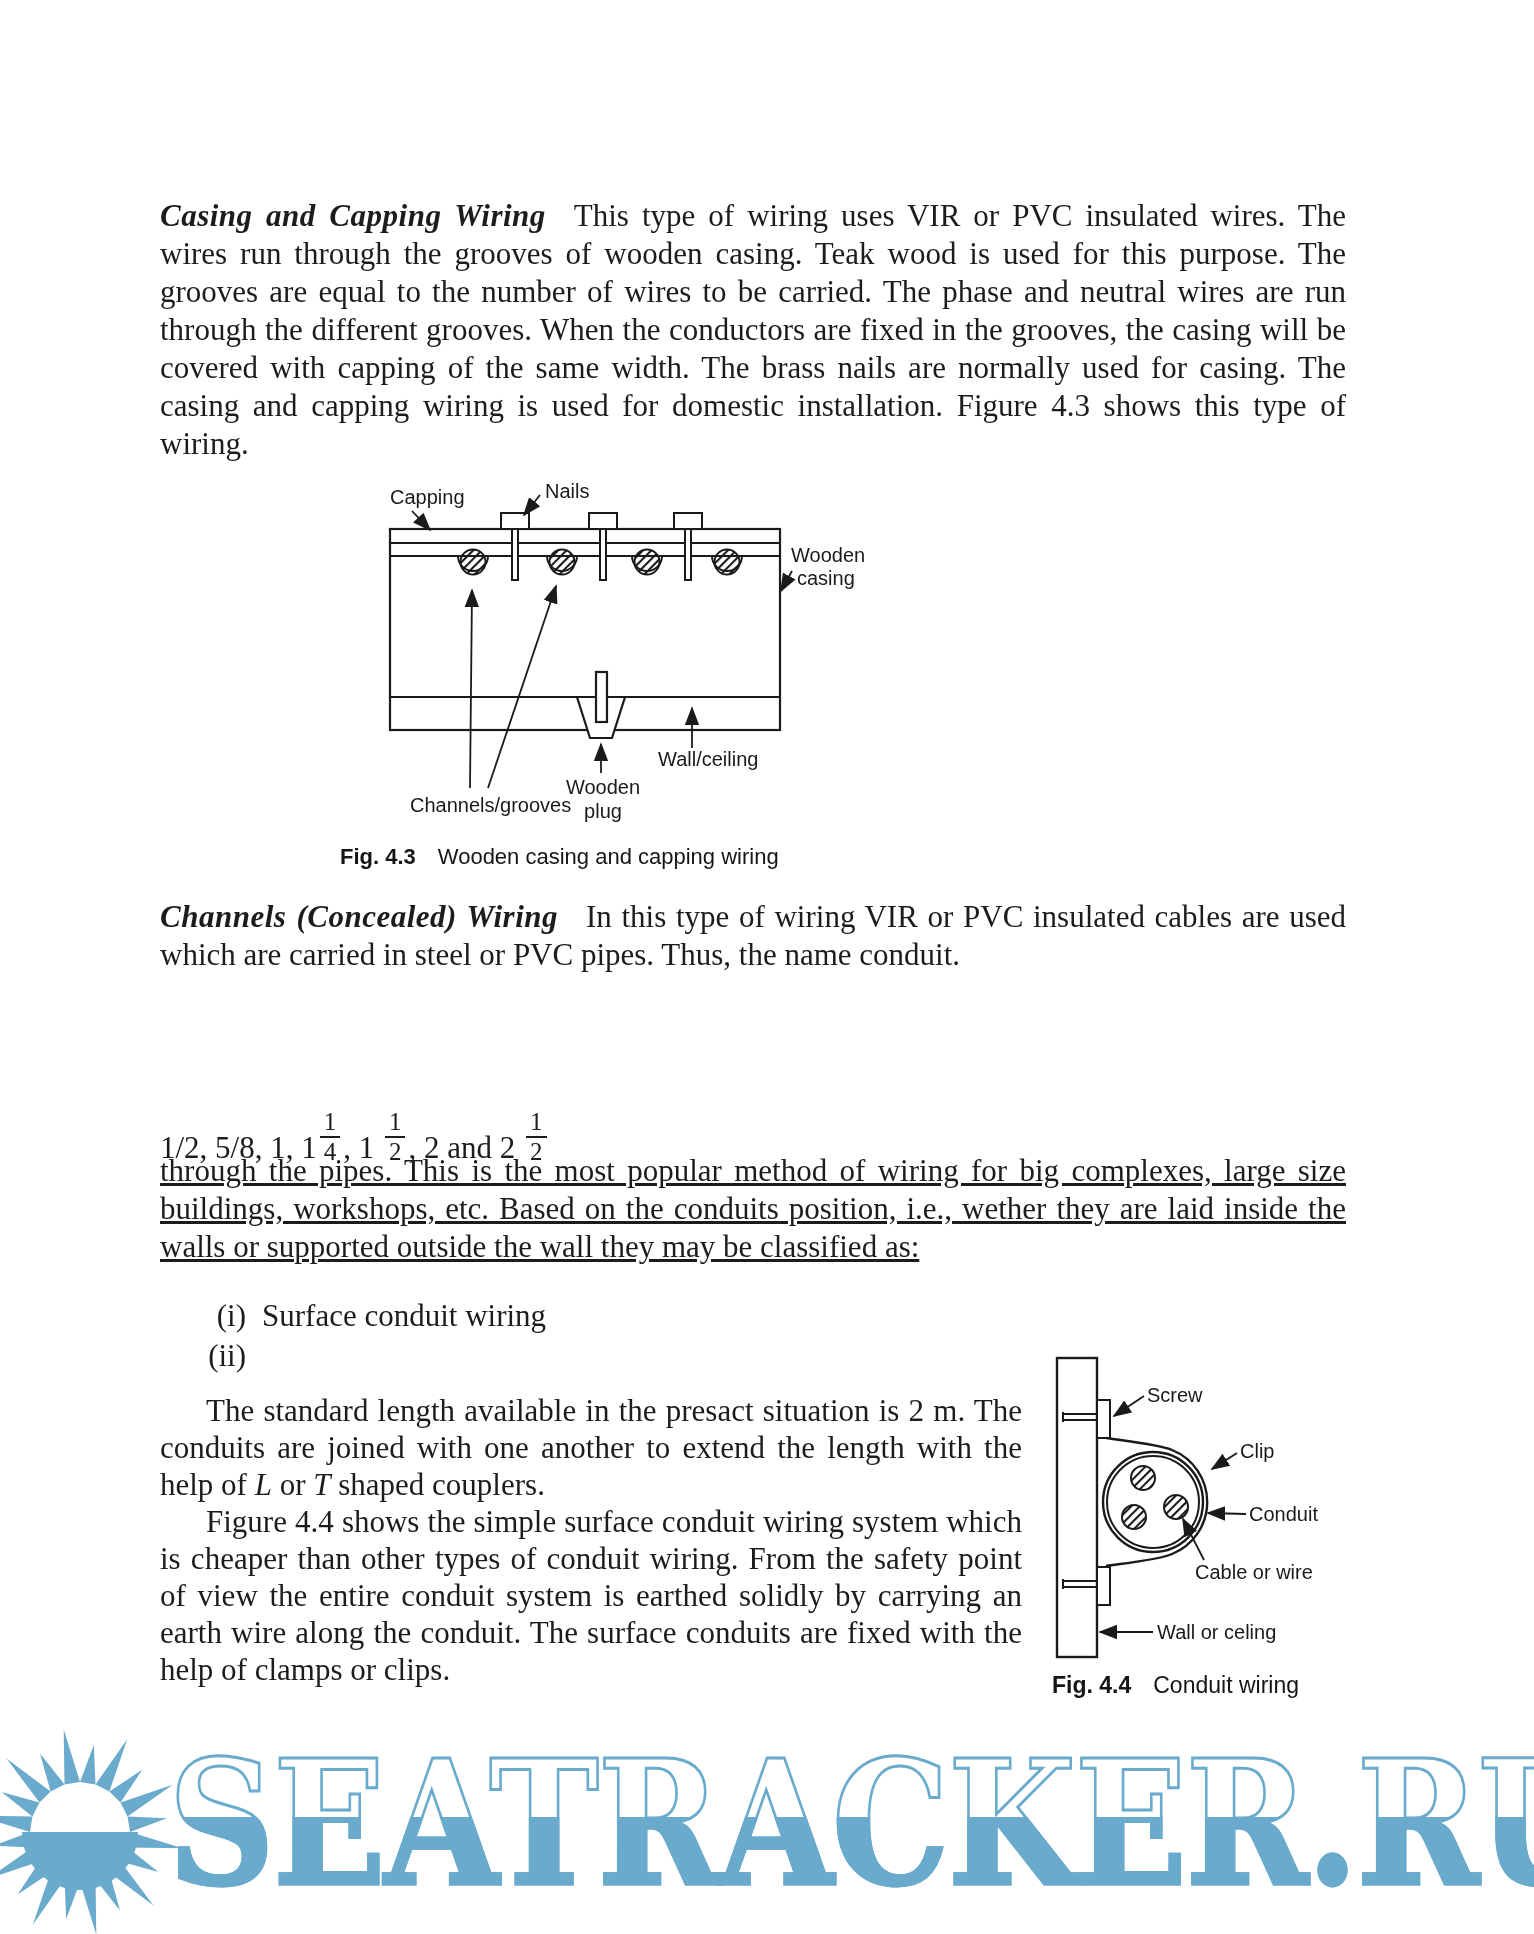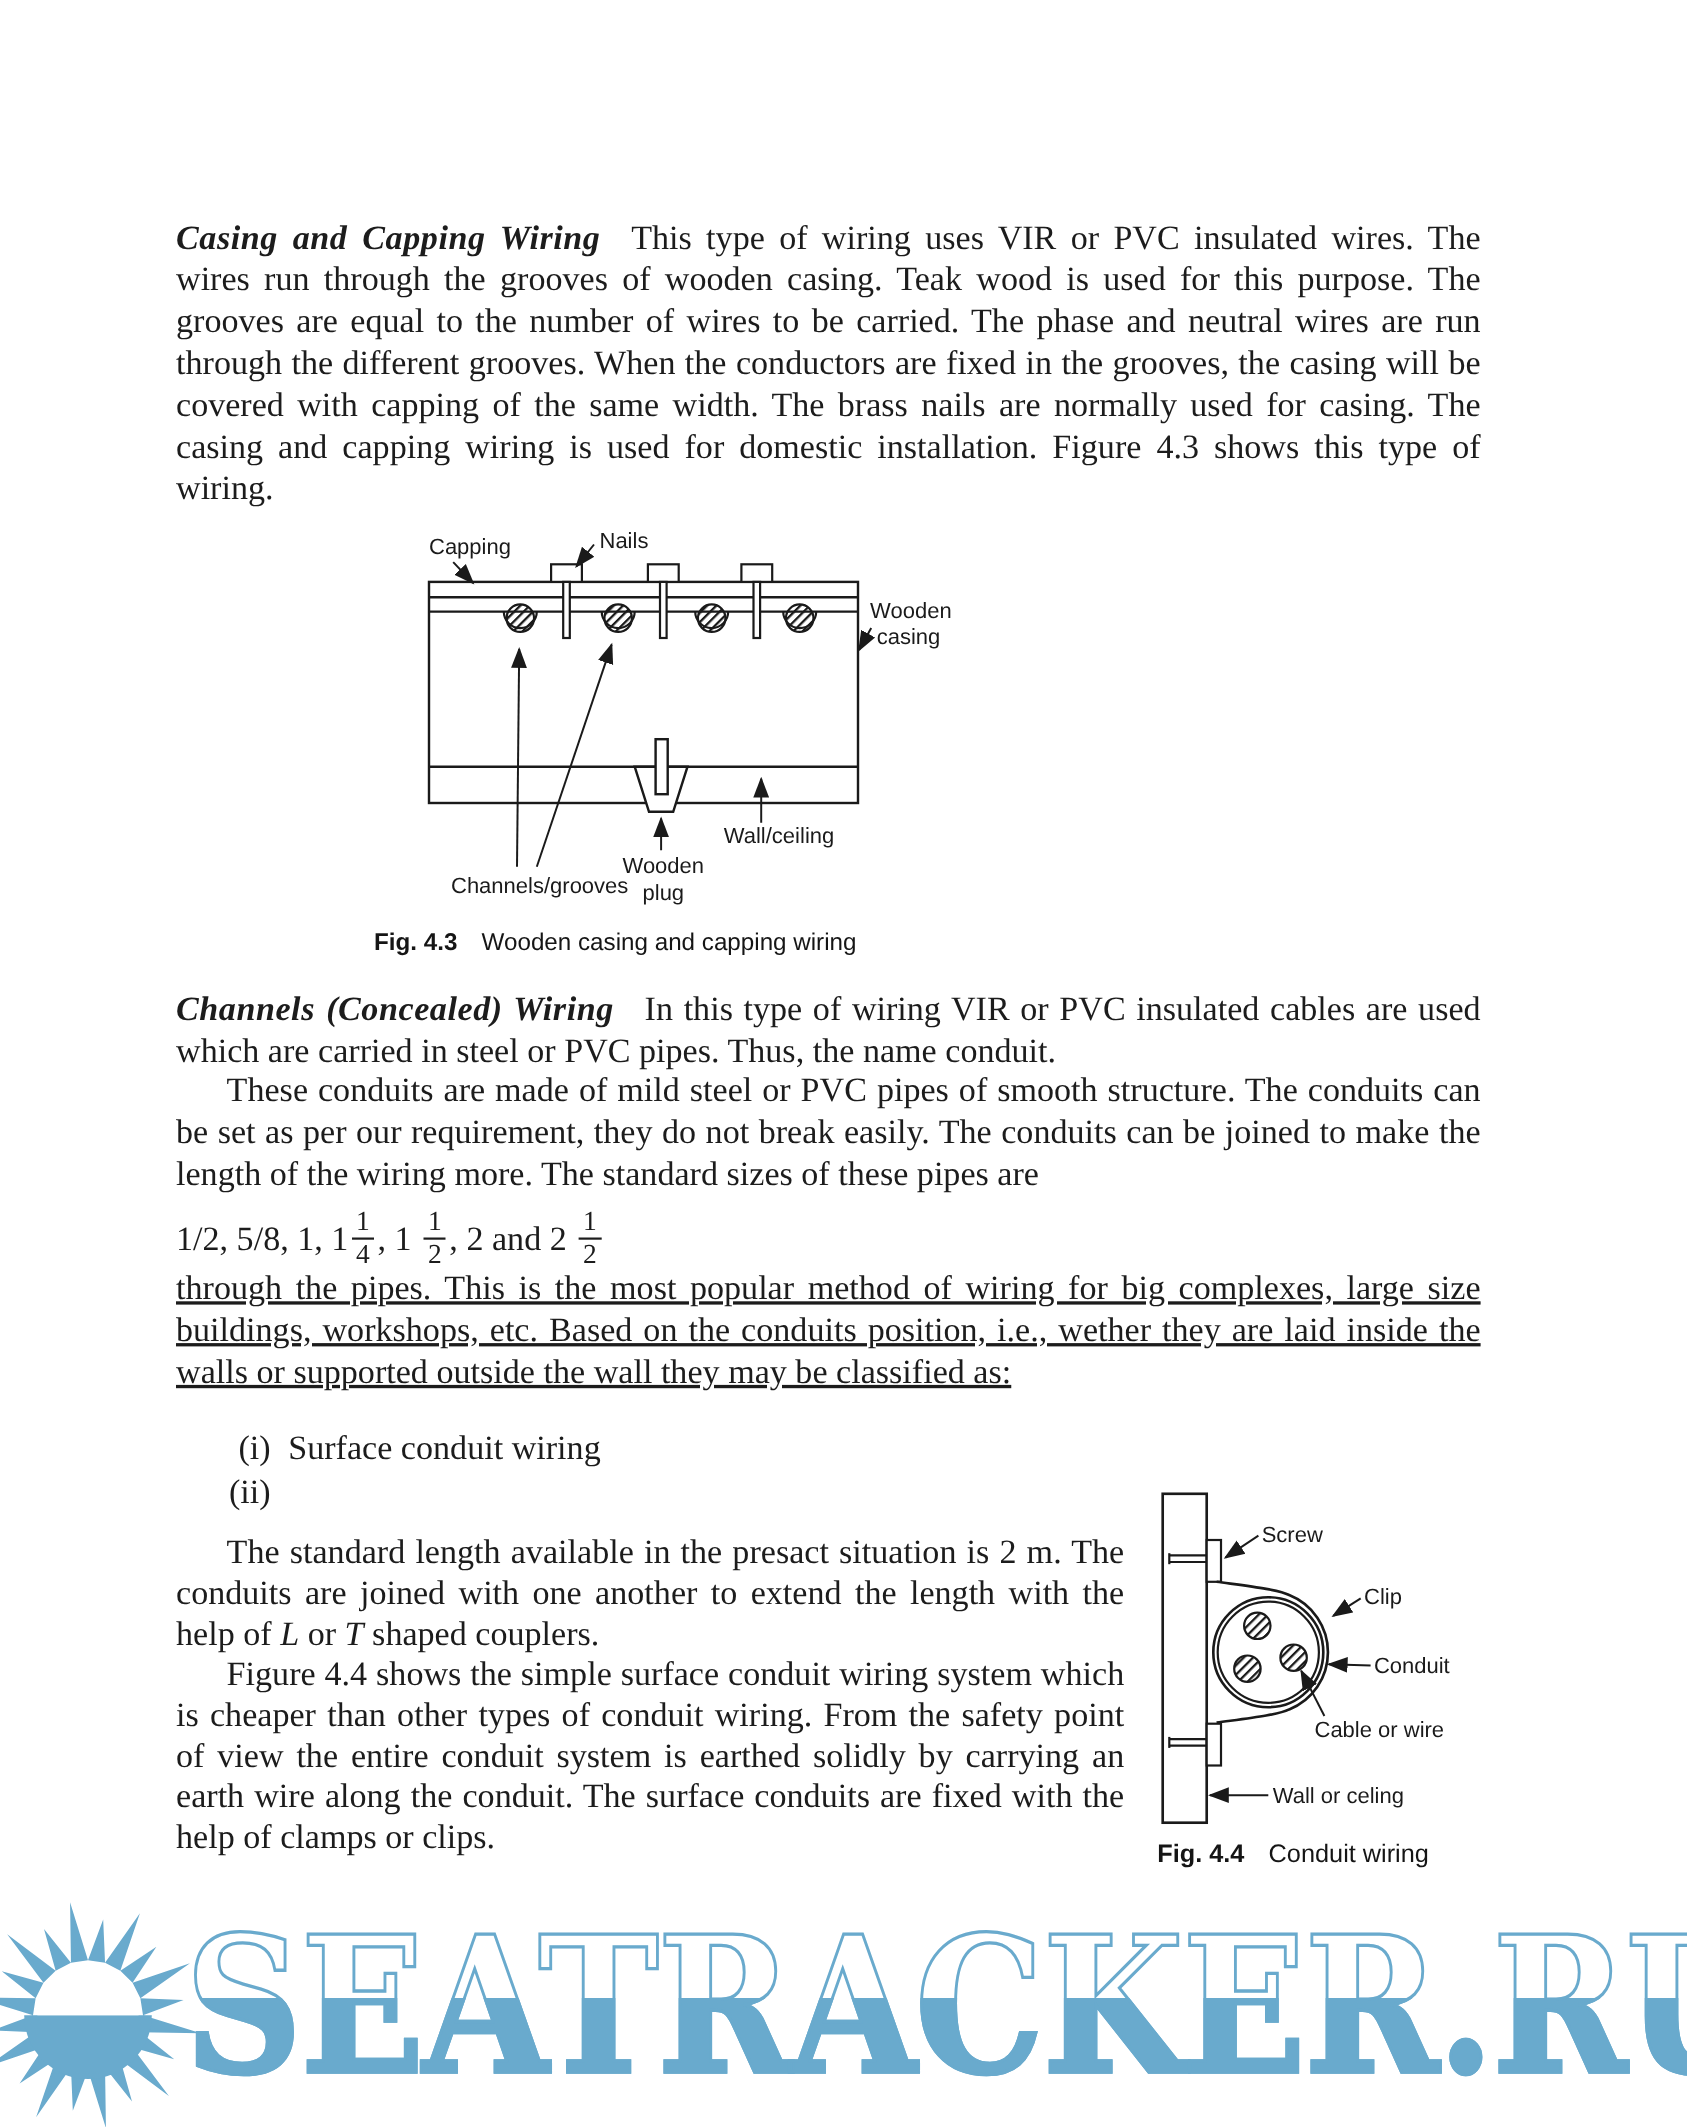--- a/index.html
+++ b/index.html
@@ -24,21 +24,21 @@
   .indent{text-indent:46px;}
 
   .p1{top:197px;}
   .p2{top:898px;}
   .p3{top:972px;}
   .p4{top:1152px;text-decoration:underline;}
 
   
   .sizes{
     position:absolute;left:160px;top:1086px;width:1186px;height:80px;
-    font-size:31px;display:flex;align-items:center;white-space:pre;
+    font-size:31px;display:flex;align-items:flex-end;white-space:pre;
   }
   .frac{display:inline-flex;flex-direction:column;align-items:center;
     font-size:25px;line-height:1.12;margin:0 3px;}
   .frac .num{border-bottom:2px solid #1c1c1c;padding:0 4px;}
   .frac .den{padding:0 4px;}
 
   
   .list{position:absolute;left:160px;top:1296px;width:900px;font-size:31px;}
   .li{display:flex;line-height:40px;}
   .li .marker{width:86px;text-align:right;}
@@ -152,21 +152,20 @@
   </svg>
 
   <div class="caption cap43">
     <span class="capfig">Fig. 4.3</span><span>Wooden casing and capping wiring</span>
   </div>
 
   <div class="para p2">
     <span class="lead">Channels (Concealed) Wiring</span><span>In this type of wiring VIR or PVC insulated cables are used which are carried in steel or PVC pipes. Thus, the name conduit.</span>
   </div>
 
-  <div class="para p3 indent">These conduits are made of mild steel or PVC pipes of smooth structure. The conduits can be set as per our requirement, they do not break easily. The conduits can be joined to make the length of the wiring more. The standard sizes of these pipes are</div>
 
   <div class="sizes">
     <span>1/2, 5/8, 1, 1</span><span class="frac"><span class="num">1</span><span class="den">4</span></span><span>, 1 </span><span class="frac"><span class="num">1</span><span class="den">2</span></span><span>, 2 and 2 </span><span class="frac"><span class="num">1</span><span class="den">2</span></span>
   </div>
 
   <div class="para p4">through the pipes. This is the most popular method of wiring for big complexes, large size buildings, workshops, etc. Based on the conduits position, i.e., wether they are laid inside the walls or supported outside the wall they may be classified as:</div>
 
   <div class="list">
     <div class="li">
       <span class="marker">(i)</span>

